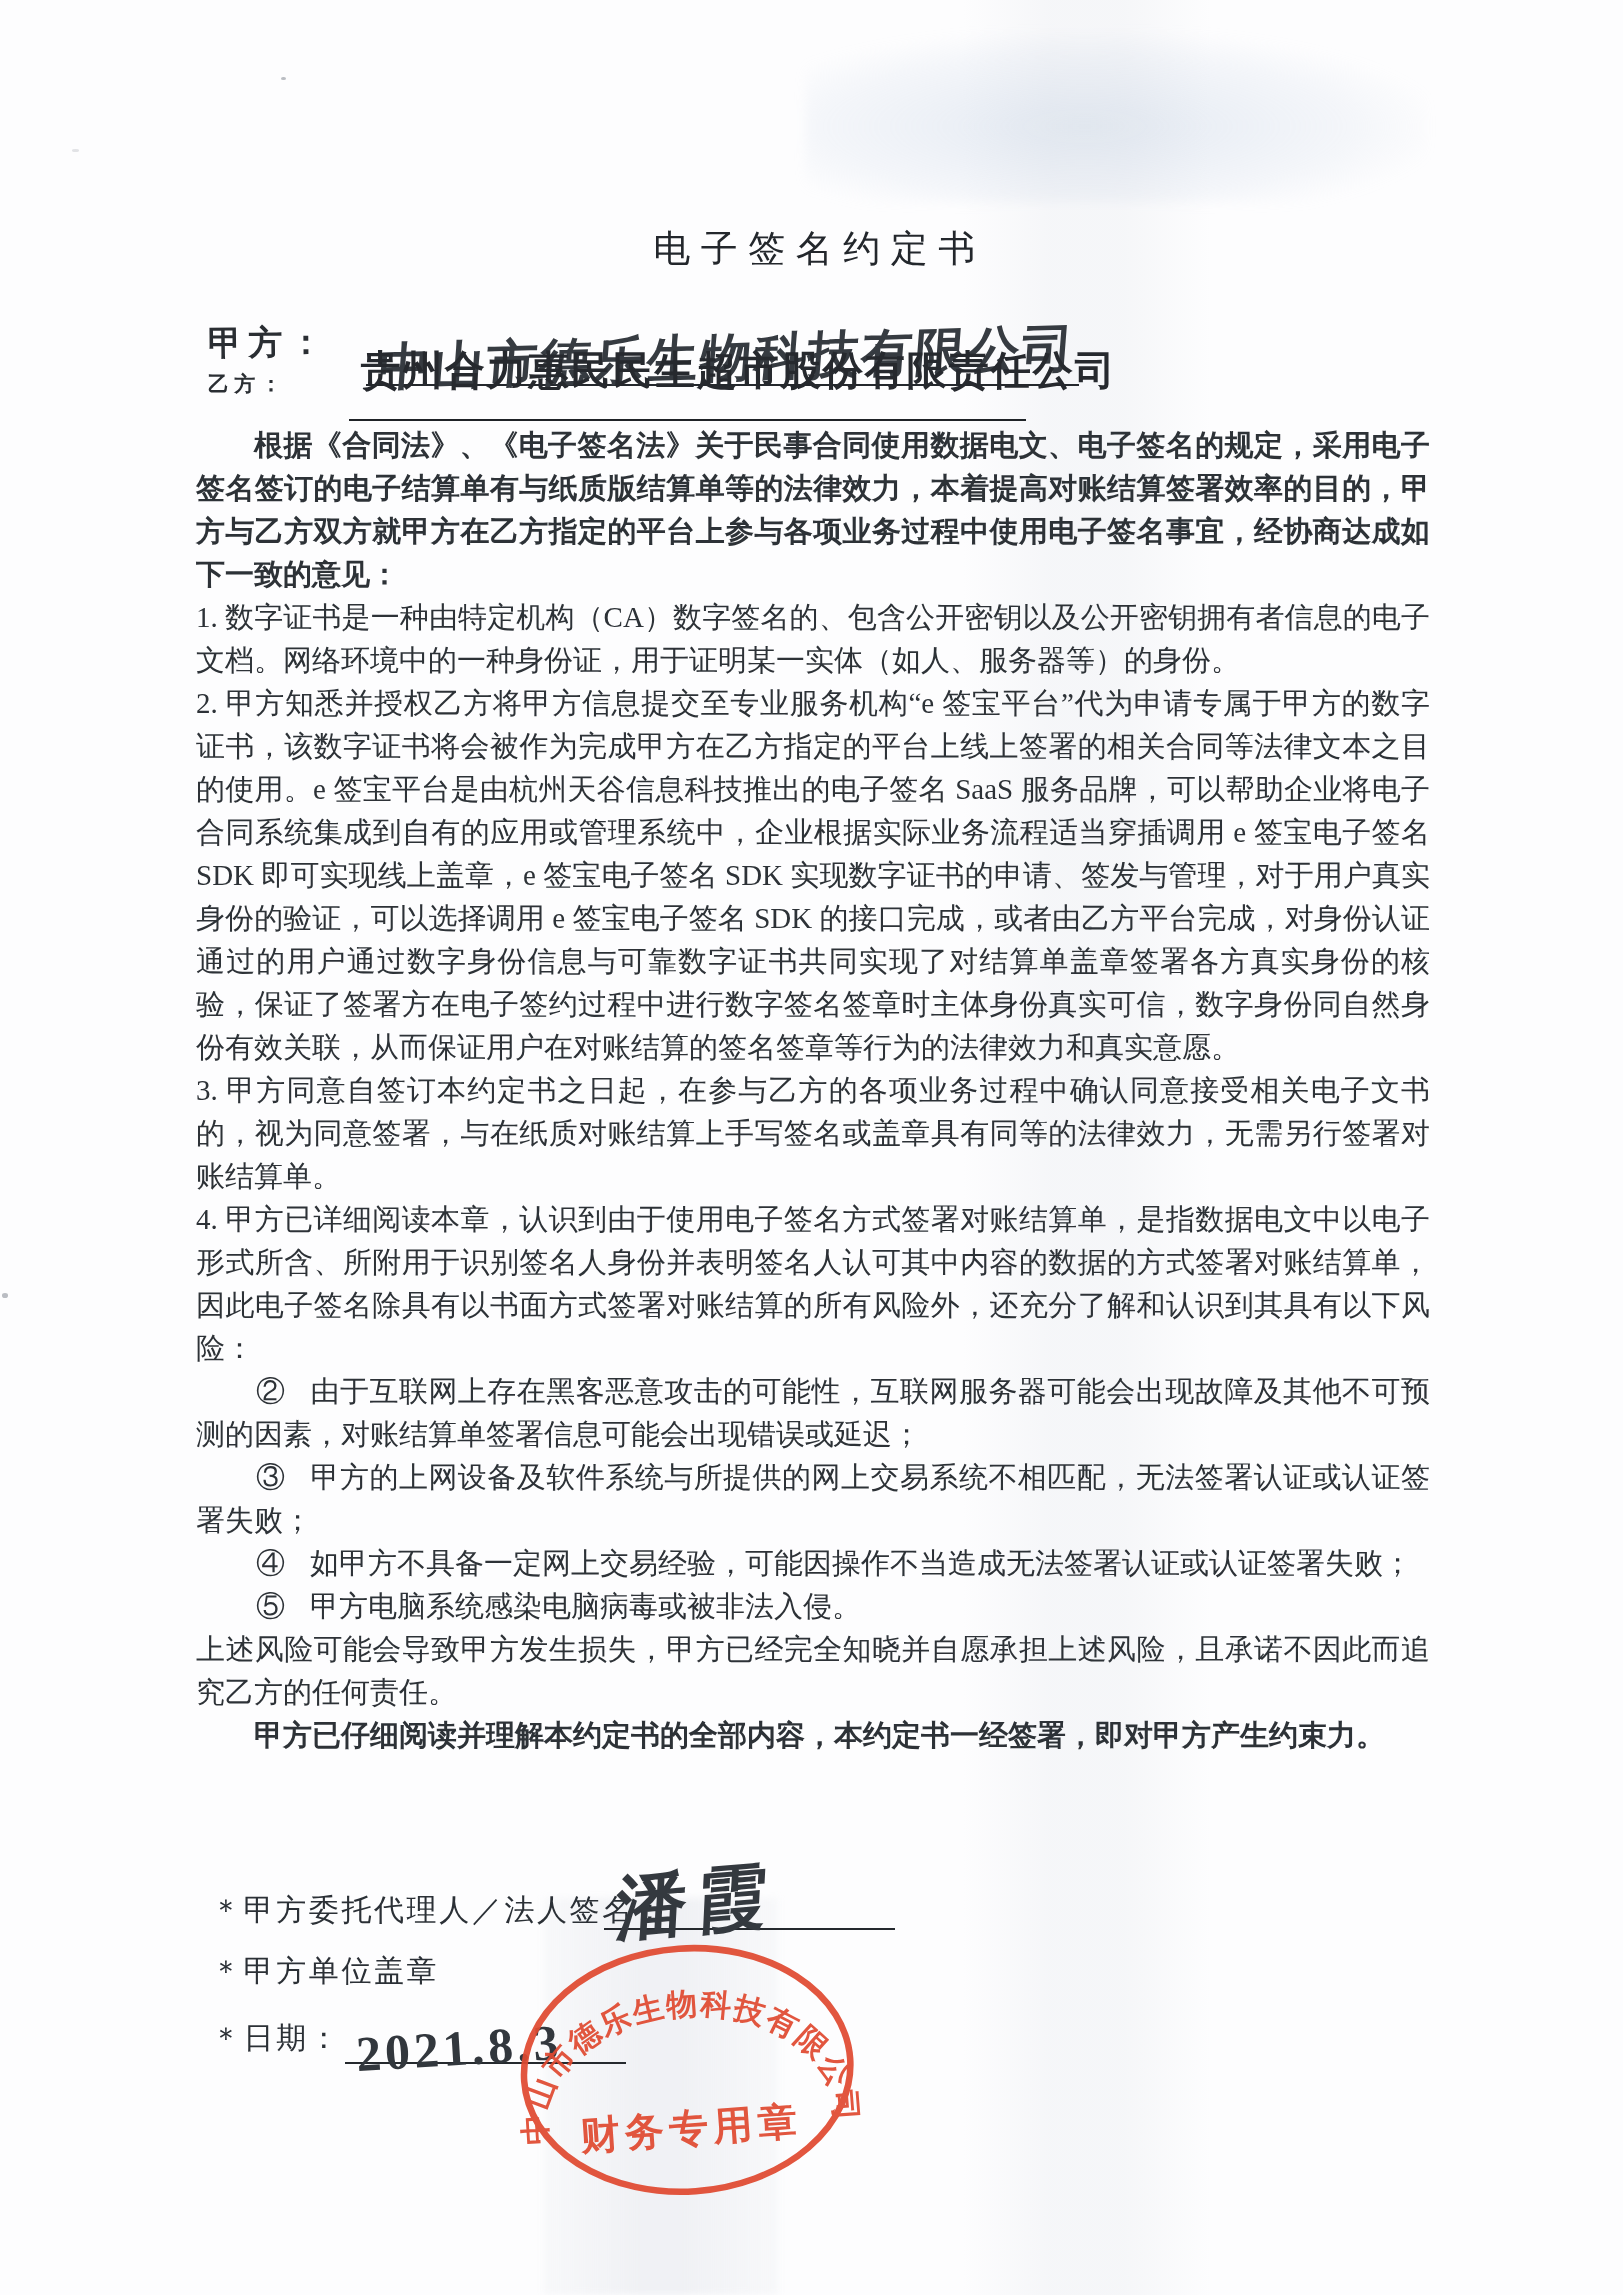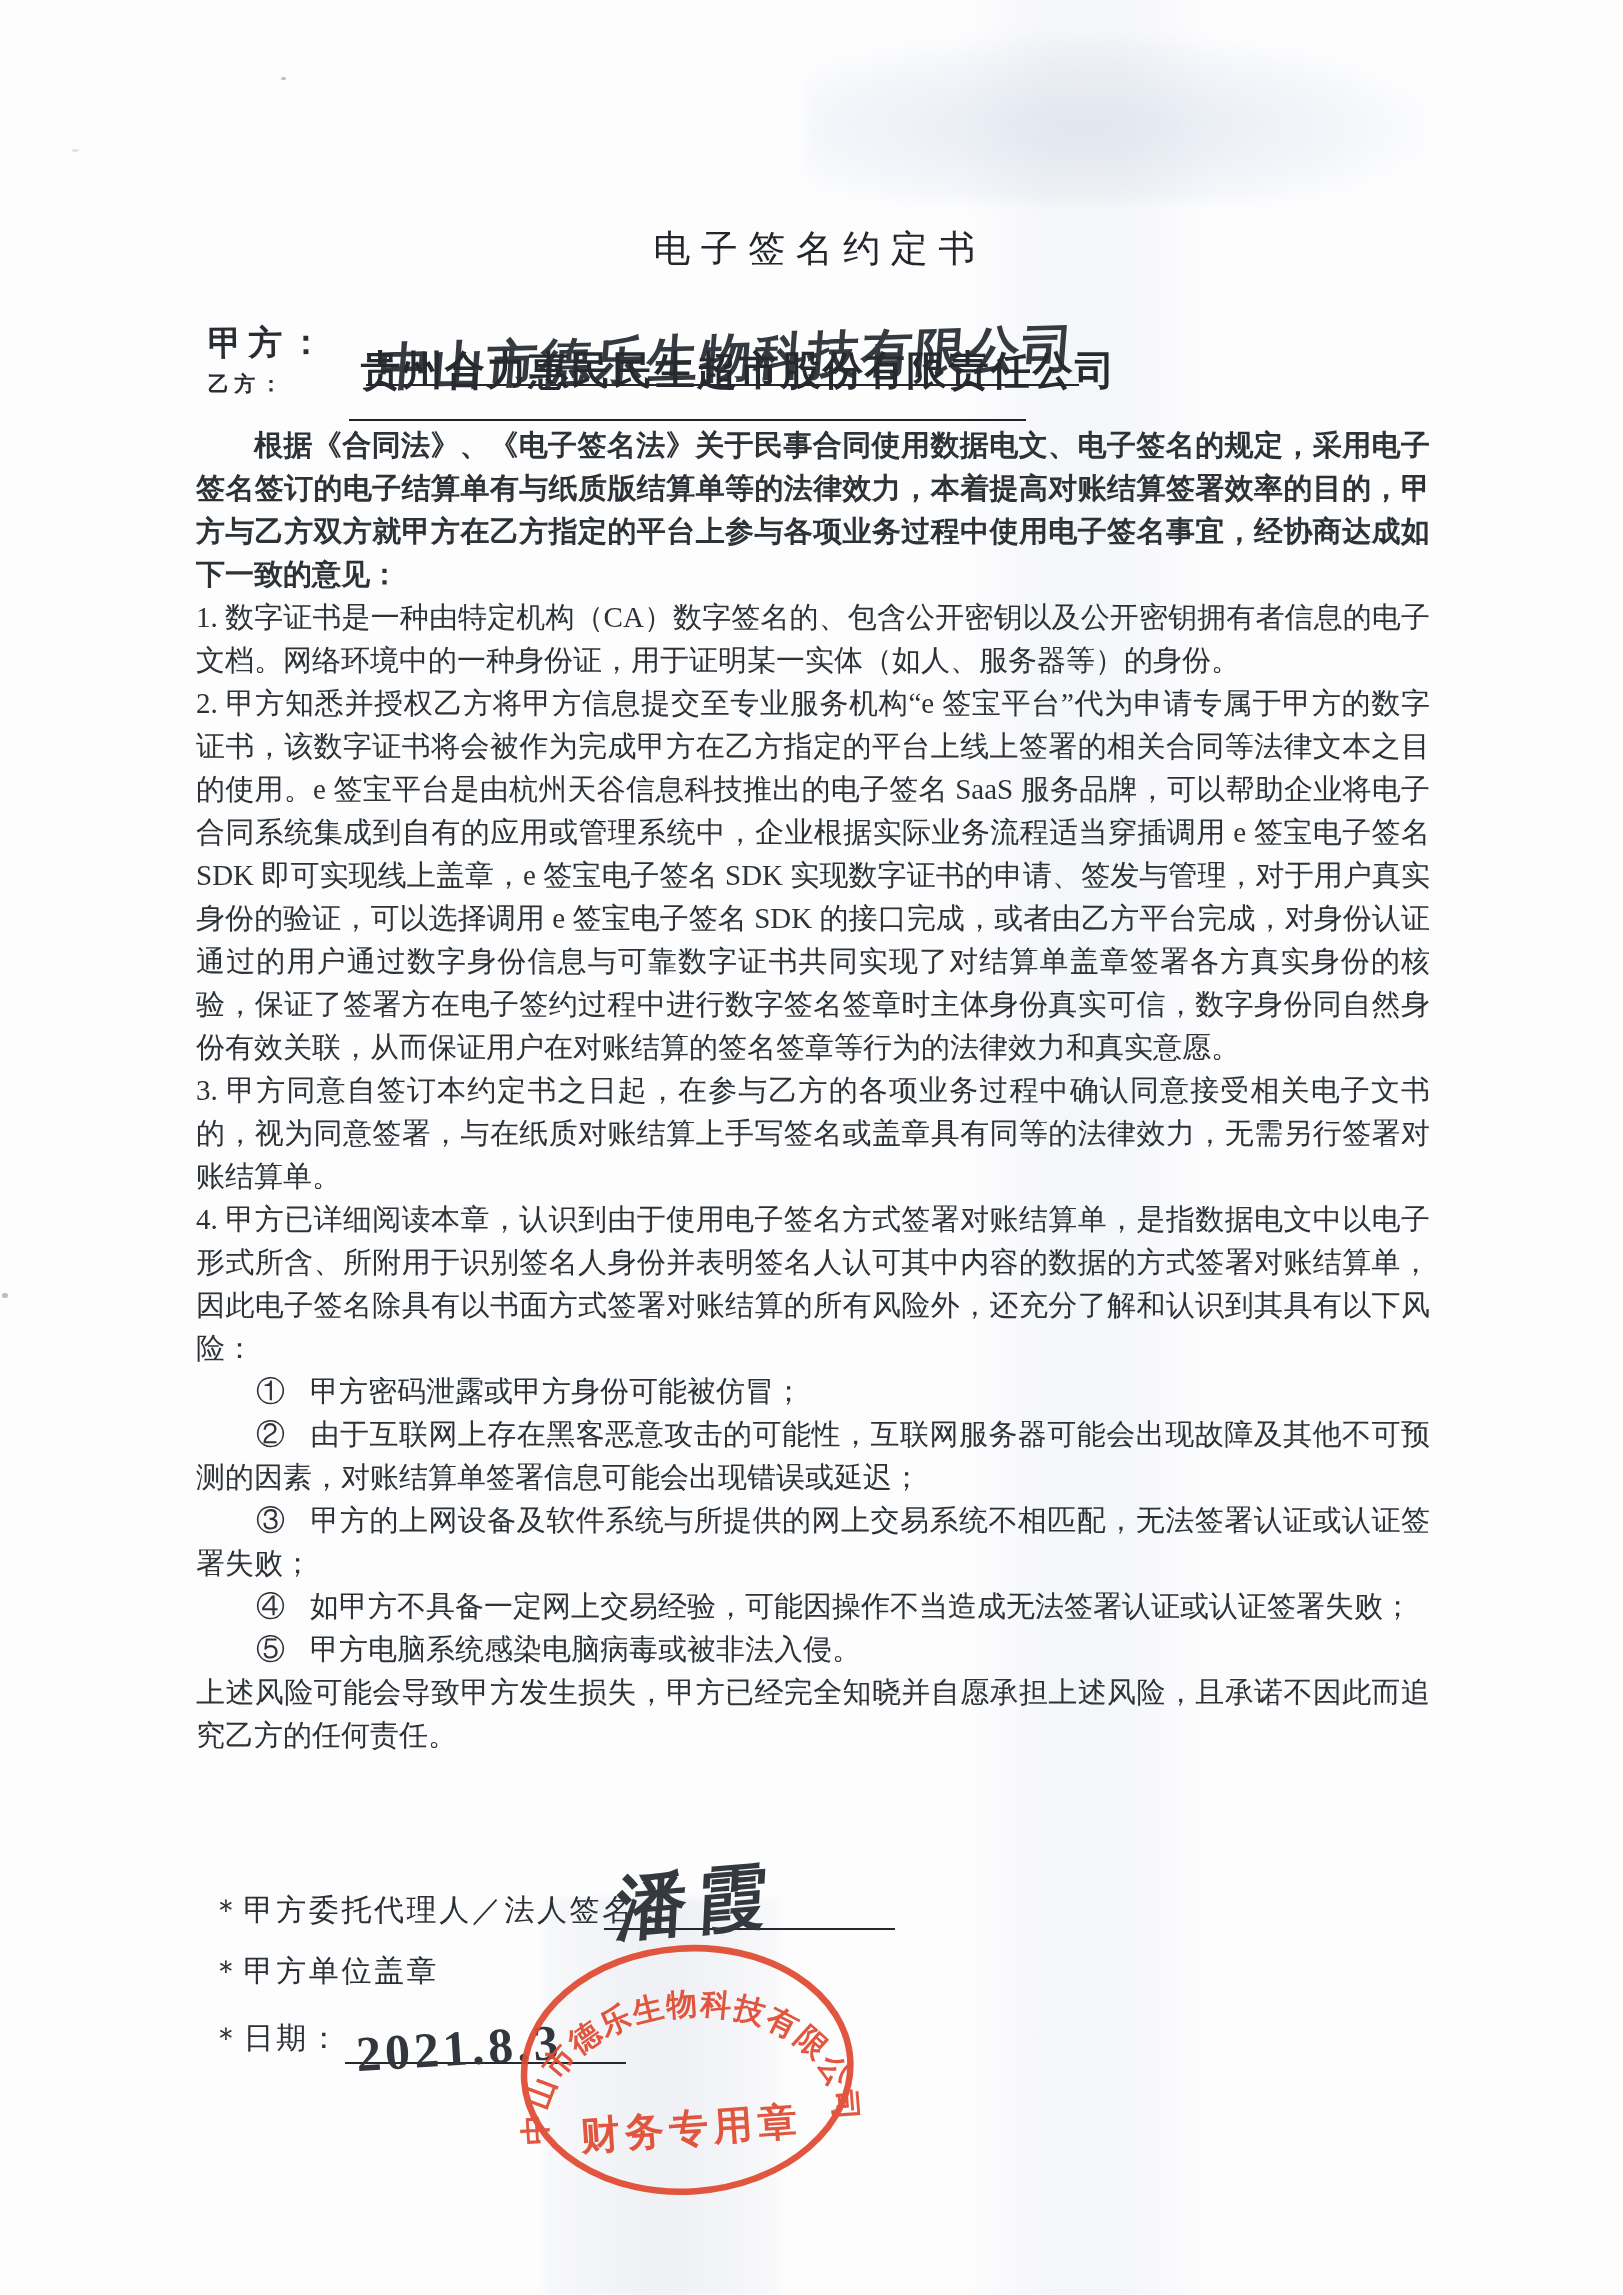--- a/index.html
+++ b/index.html
@@ -146,35 +146,33 @@
     </span>
   </div>
 
   <div class="body-text">
     <p class="indent">根据《合同法》、《电子签名法》关于民事合同使用数据电文、电子签名的规定，采用电子签名签订的电子结算单有与纸质版结算单等的法律效力，本着提高对账结算签署效率的目的，甲方与乙方双方就甲方在乙方指定的平台上参与各项业务过程中使用电子签名事宜，经协商达成如下一致的意见：</p>
     <p>1. 数字证书是一种由特定机构（CA）数字签名的、包含公开密钥以及公开密钥拥有者信息的电子文档。网络环境中的一种身份证，用于证明某一实体（如人、服务器等）的身份。</p>
     <p>2. 甲方知悉并授权乙方将甲方信息提交至专业服务机构“e 签宝平台”代为申请专属于甲方的数字证书，该数字证书将会被作为完成甲方在乙方指定的平台上线上签署的相关合同等法律文本之目的使用。e 签宝平台是由杭州天谷信息科技推出的电子签名 SaaS 服务品牌，可以帮助企业将电子合同系统集成到自有的应用或管理系统中，企业根据实际业务流程适当穿插调用 e 签宝电子签名 SDK 即可实现线上盖章，e 签宝电子签名 SDK 实现数字证书的申请、签发与管理，对于用户真实身份的验证，可以选择调用 e 签宝电子签名 SDK 的接口完成，或者由乙方平台完成，对身份认证通过的用户通过数字身份信息与可靠数字证书共同实现了对结算单盖章签署各方真实身份的核验，保证了签署方在电子签约过程中进行数字签名签章时主体身份真实可信，数字身份同自然身份有效关联，从而保证用户在对账结算的签名签章等行为的法律效力和真实意愿。</p>
     <p>3. 甲方同意自签订本约定书之日起，在参与乙方的各项业务过程中确认同意接受相关电子文书的，视为同意签署，与在纸质对账结算上手写签名或盖章具有同等的法律效力，无需另行签署对账结算单。</p>
     <p>4. 甲方已详细阅读本章，认识到由于使用电子签名方式签署对账结算单，是指数据电文中以电子形式所含、所附用于识别签名人身份并表明签名人认可其中内容的数据的方式签署对账结算单，因此电子签名除具有以书面方式签署对账结算的所有风险外，还充分了解和认识到其具有以下风险：</p>
     <p class="risk">
-      <span class="risk-num">①</span><span>甲方密码泄露或甲方身份可能被仿冒；</span>
-    </p>
-    <p class="risk">
       <span class="risk-num">②</span><span>由于互联网上存在黑客恶意攻击的可能性，互联网服务器可能会出现故障及其他不可预测的因素，对账结算单签署信息可能会出现错误或延迟；</span>
     </p>
     <p class="risk">
       <span class="risk-num">③</span><span>甲方的上网设备及软件系统与所提供的网上交易系统不相匹配，无法签署认证或认证签署失败；</span>
     </p>
     <p class="risk">
       <span class="risk-num">④</span><span>如甲方不具备一定网上交易经验，可能因操作不当造成无法签署认证或认证签署失败；</span>
     </p>
     <p class="risk">
       <span class="risk-num">⑤</span><span>甲方电脑系统感染电脑病毒或被非法入侵。</span>
     </p>
     <p>上述风险可能会导致甲方发生损失，甲方已经完全知晓并自愿承担上述风险，且承诺不因此而追究乙方的任何责任。</p>
+    <p class="indent">甲方已仔细阅读并理解本约定书的全部内容，本约定书一经签署，即对甲方产生约束力。</p>
   </div>
 
   <div class="sig-block">
     <div class="sig-row">
       <span class="slabel">＊甲方委托代理人／法人签名：</span>
       <span class="sig-line">
         <span class="hand-sign">潘霞</span>
       </span>
     </div>
     <div class="sig-row row-seal">

